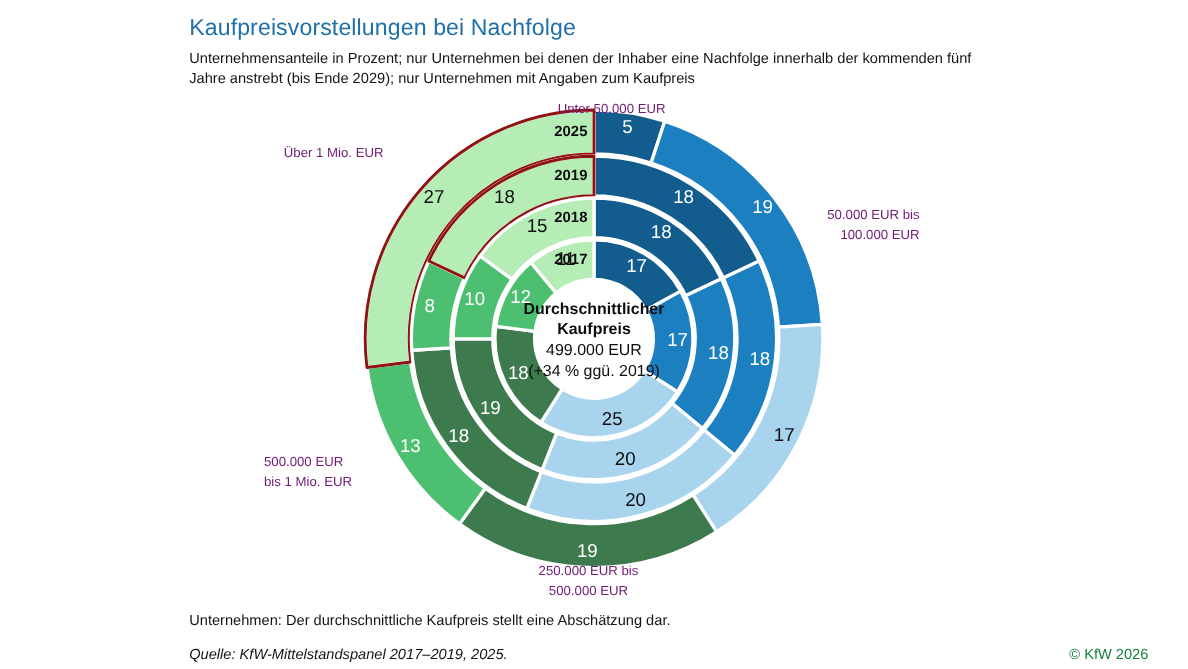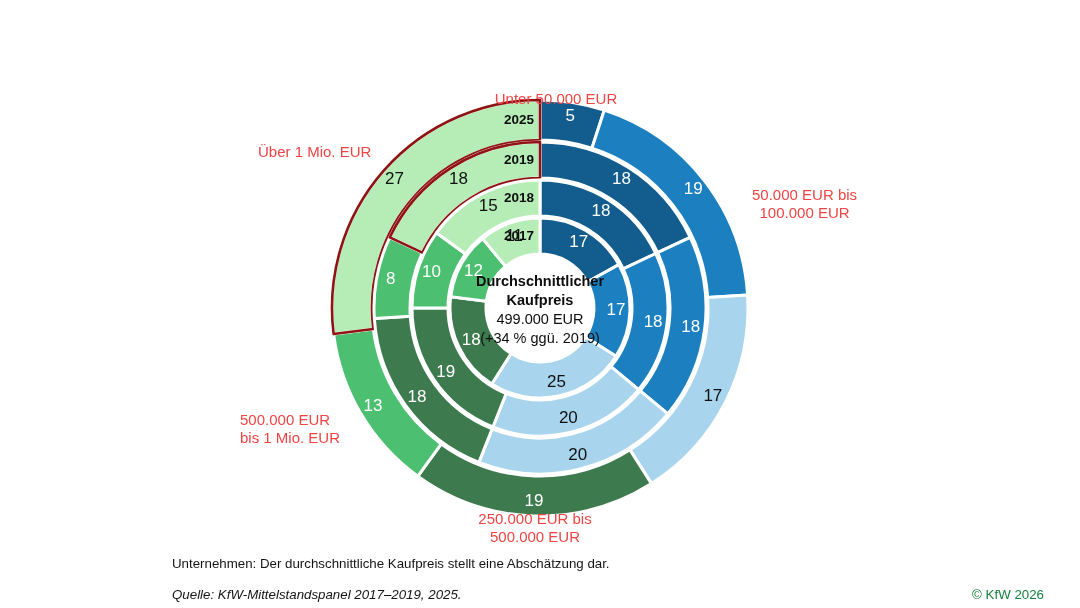--- a/index.html
+++ b/index.html
@@ -37,38 +37,40 @@
     text-anchor:end;dominant-baseline:middle;
   }
 
   .center-text{position:absolute;left:0;right:0;top:0;bottom:0;
     display:flex;flex-direction:column;align-items:center;justify-content:center;
     pointer-events:none;}
   .c-line{font-size:14.5px;line-height:19px;color:#0d0d0d;text-align:center;white-space:nowrap;}
   .c-line.b{font-weight:bold;text-align:right;}
 
   .cat-label{
-    position:absolute;font-size:15px;line-height:18px;color:#ef4444;white-space:pre-line;
+    position:absolute;font-size:12px;line-height:18px;color:#701a75;white-space:pre-line;
   }
   .cat-top{left:556px;top:90px;text-align:center;transform:translateX(-50%);}
-  .cat-r1{left:752px;top:186px;text-align:center;}
+  .cat-r1{left:752px;top:186px;text-align:right;}
   .cat-r2{left:753px;top:406px;text-align:right;}
   .cat-bottom{left:535px;top:510px;text-align:center;transform:translateX(-50%);}
   .cat-l1{left:240px;top:411px;text-align:left;}
-  .cat-l2{left:258px;top:143px;text-align:left;}
+  .cat-l2{left:258px;top:130px;text-align:left;}
 
   .note{position:absolute;left:172px;top:556px;font-size:13.3px;color:#141414;}
   .source{position:absolute;left:172px;top:587px;font-size:13.3px;color:#141414;font-style:italic;}
   .copyright{position:absolute;right:36px;top:587px;font-size:13.3px;color:#15803d;text-align:center;}
 </style>
 </head>
 <body>
 
 <div id="chart-root">
 
+  <div class="title">Kaufpreisvorstellungen bei Nachfolge</div>
+  <div class="subtitle">Unternehmensanteile in Prozent; nur Unternehmen bei denen der Inhaber eine Nachfolge innerhalb der kommenden fünf Jahre anstrebt (bis Ende 2029); nur Unternehmen mit Angaben zum Kaufpreis</div>
 
   <div class="donut-wrap">
     <svg class="donut" id="donut-svg" width="530" height="430" viewBox="0 0 530 430">
         <g>
           <path d="M 265 5 A 208 208 0 0 1 329.27553482998906 15.18024461060807 L 316.91485505499116 53.22250526241422 A 168 168 0 0 0 265 45 Z" fill="#125c8e" stroke="#ffffff" stroke-width="3" stroke-linejoin="round"></path>
           <text x="295.3482862178048" y="21.388461924543265" class="seg-label on-dark">5</text>
           <path d="M 329.27553482998906 15.18024461060807 A 208 208 0 0 1 472.5895595130805 199.93957193790283 L 432.66849037594966 202.45119271907538 A 168 168 0 0 0 316.91485505499116 53.22250526241422 Z" fill="#1b7fc0" stroke="#ffffff" stroke-width="3" stroke-linejoin="round"></path>
           <text x="418.2900724008839" y="94.09603159132259" class="seg-label on-dark">19</text>
           <path d="M 472.5895595130805 199.93957193790283 A 208 208 0 0 1 376.4519733556312 388.62020850441917 L 355.01890155647135 354.84709148433853 A 168 168 0 0 0 432.66849037594966 202.45119271907538 Z" fill="#a8d4ee" stroke="#ffffff" stroke-width="3" stroke-linejoin="round"></path>
           <text x="437.85526569254336" y="301.0741569494721" class="seg-label on-light">17</text>

